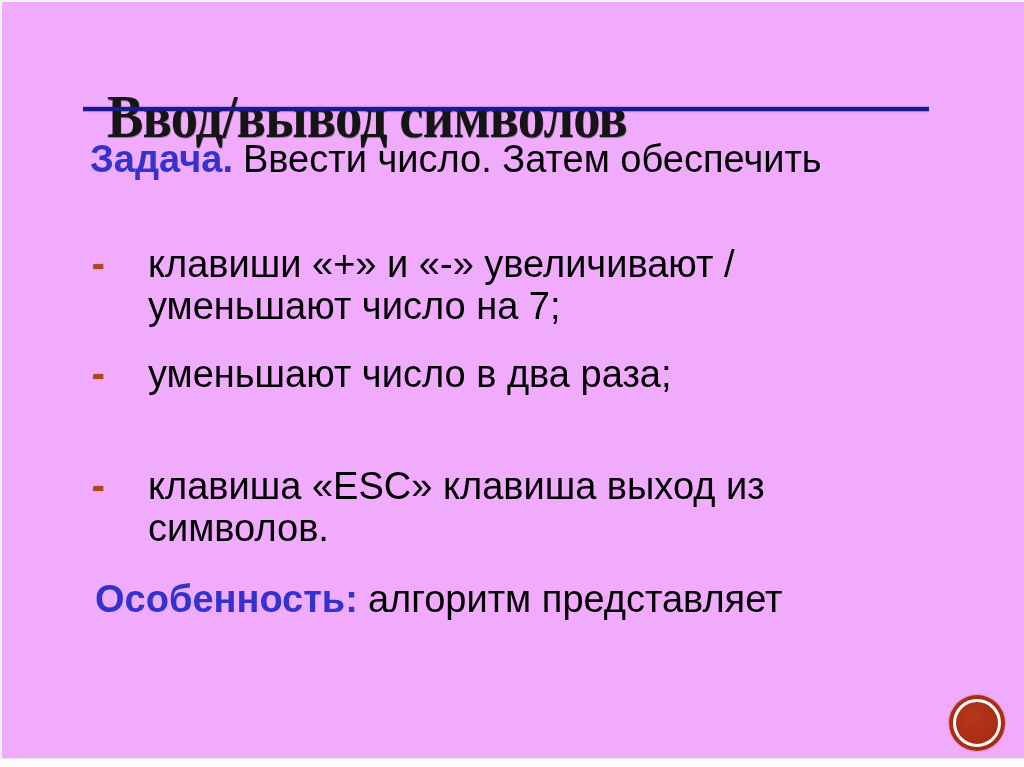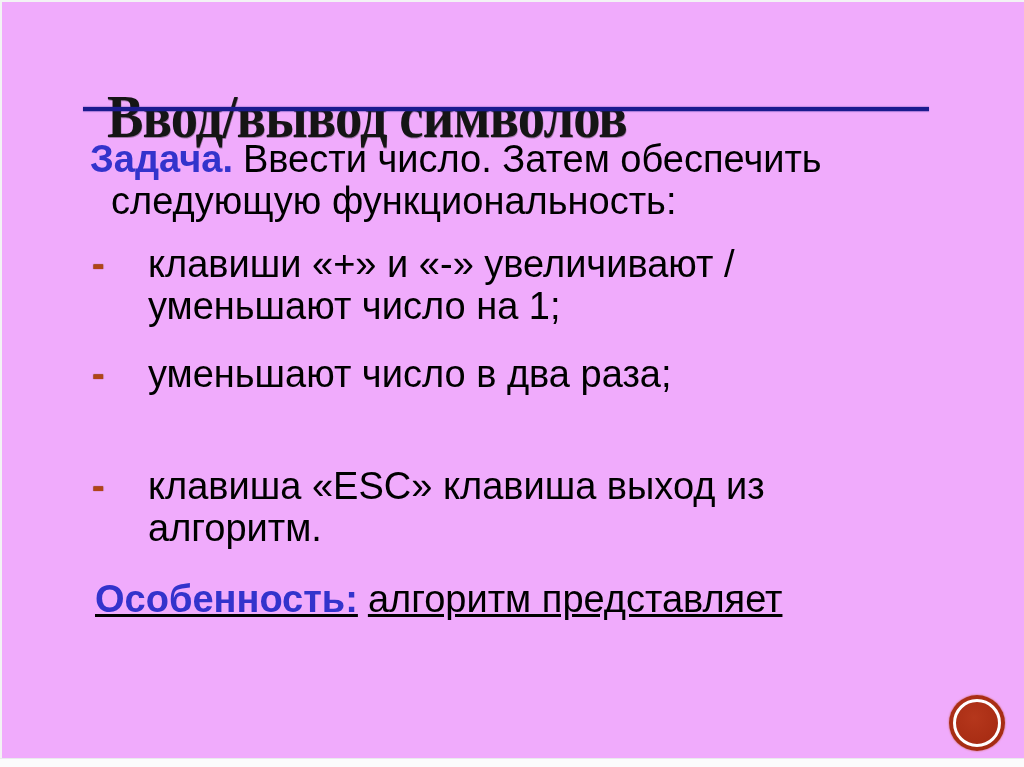--- a/index.html
+++ b/index.html
@@ -72,21 +72,21 @@
   .bullet { display: flex; align-items: flex-start; }
   .marker {
     display: inline-block;
     width: 56px;
     flex: 0 0 56px;
     color: #b04517;
     font-weight: 700;
     text-shadow: 0 0 1px #6e2408;
   }
 
-  .para-feature { position: absolute; left: 95px; top: 578px; text-decoration: underline; }
+  .para-feature { position: absolute; left: 95px; top: 578px; }
   .para-feature .cont { padding-left: 22px; }
 
   
   .stamp {
     position: absolute;
     left: 949px;
     top: 695px;
     width: 56px;
     height: 56px;
     border-radius: 50%;
@@ -119,43 +119,42 @@
 
   <h1 class="title">Ввод/вывод символов</h1>
   <div class="title-rule"></div>
 
   <div class="bodytext">
 
     <div class="para-task">
       <div class="line">
         <span class="accent">Задача.</span><span>Ввести число. Затем обеспечить</span>
       </div>
-      <div class="line cont">следующую функциональность:</div>
     </div>
 
     <div class="bullet bullet-1">
       <span class="marker">-</span>
       <span>
         <span class="line" style="display:block">клавиши «+» и «-» увеличивают /</span>
-        <span class="line" style="display:block">уменьшают число на 1;</span>
+        <span class="line" style="display:block">уменьшают число на 7;</span>
       </span>
     </div>
 
     <div class="bullet bullet-2">
       <span class="marker">-</span>
       <span>
         <span class="line" style="display:block">уменьшают число в два раза;</span>
       </span>
     </div>
 
     <div class="bullet bullet-3">
       <span class="marker">-</span>
       <span>
         <span class="line" style="display:block">клавиша «ESC» клавиша выход из</span>
-        <span class="line" style="display:block">алгоритм.</span>
+        <span class="line" style="display:block">символов.</span>
       </span>
     </div>
 
     <div class="para-feature">
       <div class="line">
         <span class="accent">Особенность:</span><span>алгоритм представляет</span>
       </div>
     </div>
 
   </div>

